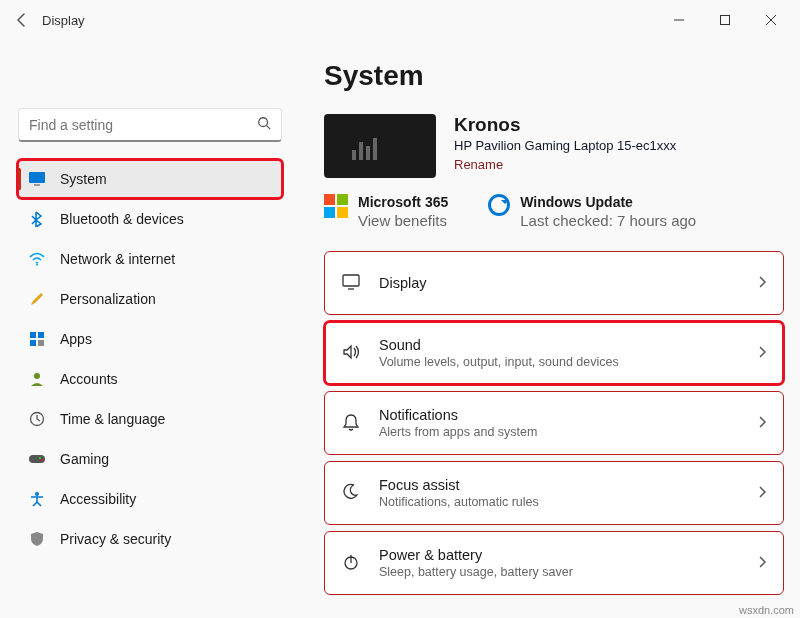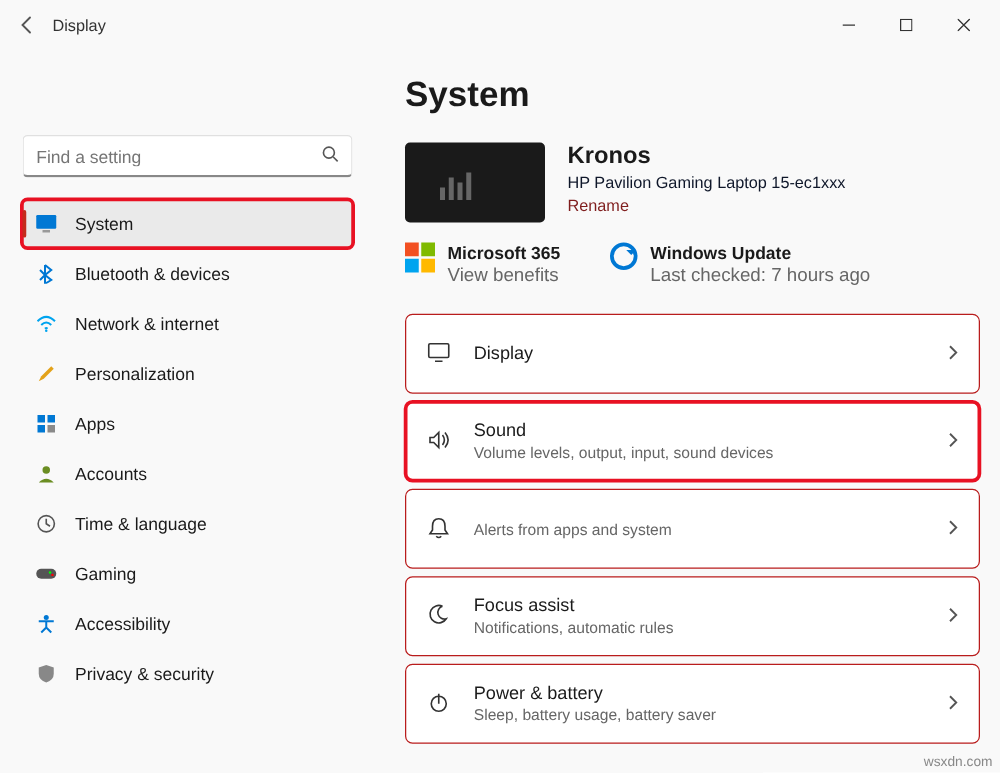--- a/index.html
+++ b/index.html
@@ -373,20 +373,21 @@
           <span class="chev"><svg width="10" height="14" viewBox="0 0 10 14">
                 <path d="M3 2 L8 7 L3 12" stroke="#555" fill="none" stroke-width="1.5"></path>
               </svg></span>
         </div>
 
         <div class="list-item">
           <span class="li-icon"><svg width="20" height="20" viewBox="0 0 20 20">
                 <path d="M10 3 Q5 3 5 9 L5 12 L3 15 L17 15 L15 12 L15 9 Q15 3 10 3 M8 17 Q10 19 12 17" stroke="#333" fill="none" stroke-width="1.3"></path>
               </svg></span>
           <div class="li-text">
+            <div class="li-title">Notifications</div>
             <div class="li-desc">Alerts from apps and system</div>
           </div>
           <span class="chev"><svg width="10" height="14" viewBox="0 0 10 14">
                 <path d="M3 2 L8 7 L3 12" stroke="#555" fill="none" stroke-width="1.5"></path>
               </svg></span>
         </div>
 
         <div class="list-item">
           <span class="li-icon"><svg width="20" height="20" viewBox="0 0 20 20">
                 <path d="M13 3 A7 7 0 1 0 16 13 A5 5 0 0 1 13 3" stroke="#333" fill="none" stroke-width="1.3"></path>

